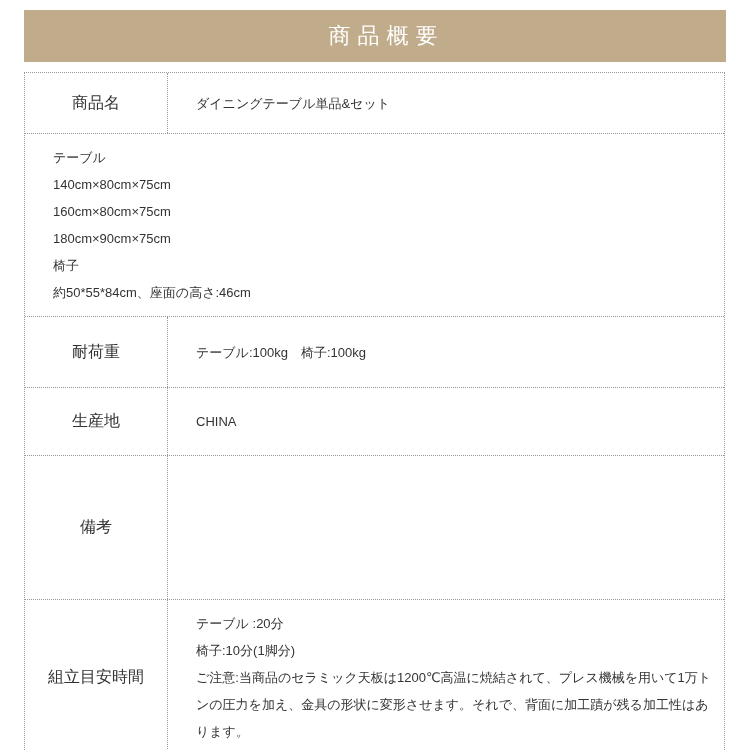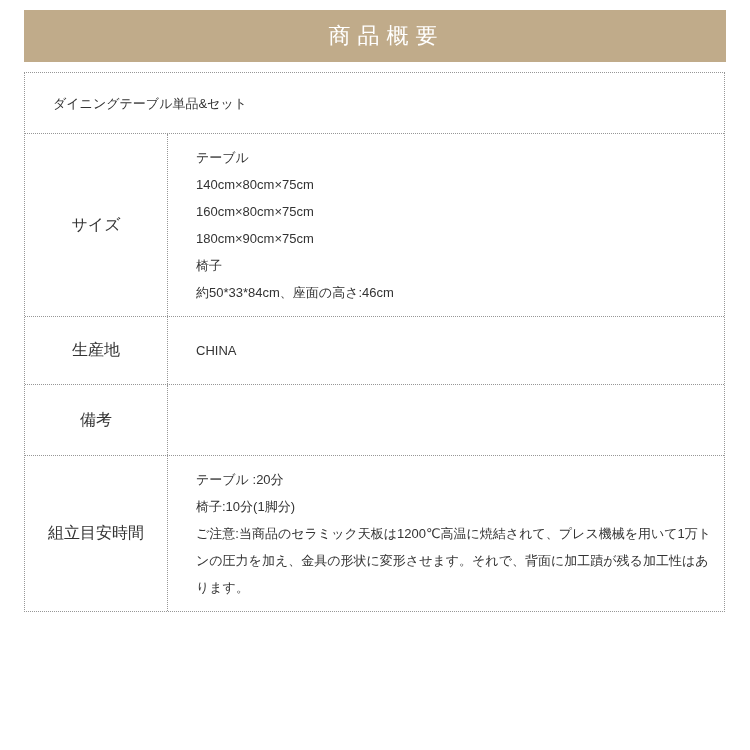--- a/index.html
+++ b/index.html
@@ -71,49 +71,53 @@
     font-size: 13px;
     line-height: 27px;
     color: #333333;
     white-space: pre-line;
   }
   .h-r0 { min-height: 60px; }
   .h-r1 { min-height: 81px; }
   .h-r2 { min-height: 168px; }
   .h-r3 { min-height: 71px; }
   .h-r4 { min-height: 68px; }
-  .h-r5 { min-height: 71px; }
+  .h-r5 { min-height: 71px; flex-direction: column; }
   .h-r6 { min-height: 140px; }
 </style>
 </head>
 <body>
 
 <div class="page">
 
   <div class="header-bar" style="background-color: rgb(192, 171, 138); padding-left: 16px;">
     <span class="header-title">商品概要</span>
   </div>
 
   <div class="spec-table">
 
     <div class="spec-row h-r0">
+      <div class="label-cell">商品名</div>
       <div class="content-cell">ダイニングテーブル単品&amp;セット</div>
     </div>
 
 
     <div class="spec-row h-r2">
-      <div class="label-cell">サイズ</div>
       <div class="content-cell">テーブル
 140cm×80cm×75cm
 160cm×80cm×75cm
 180cm×90cm×75cm
 椅子
-約50*33*84cm、座面の高さ:46cm</div>
+約50*55*84cm、座面の高さ:46cm</div>
     </div>
 
+    <div class="spec-row h-r3">
+      <div class="label-cell">耐荷重</div>
+      <div class="content-cell">テーブル:100kg　椅子:100kg</div>
+    </div>
 
     <div class="spec-row h-r4">
       <div class="label-cell">生産地</div>
       <div class="content-cell">CHINA</div>
     </div>
 
     <div class="spec-row h-r5">
       <div class="label-cell">備考</div>
     </div>
 

